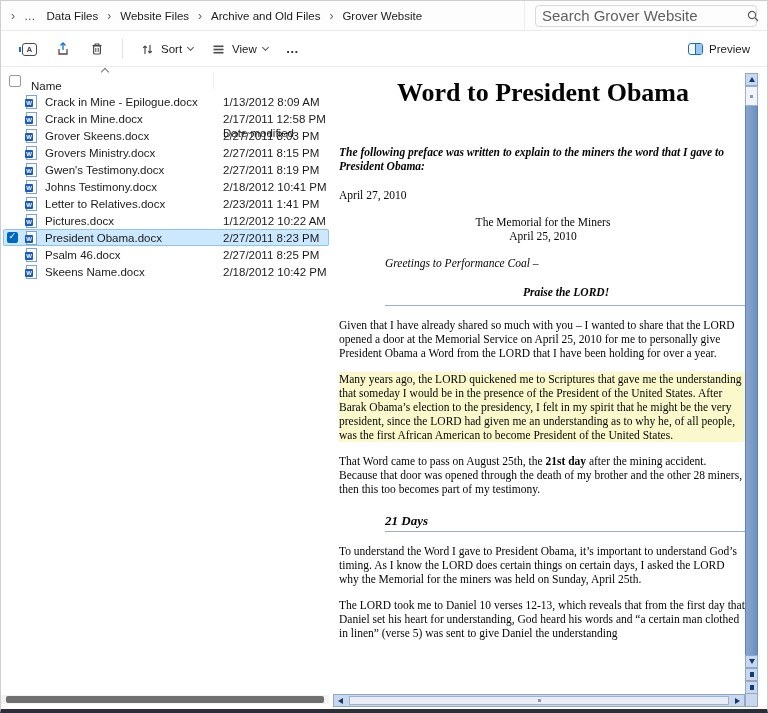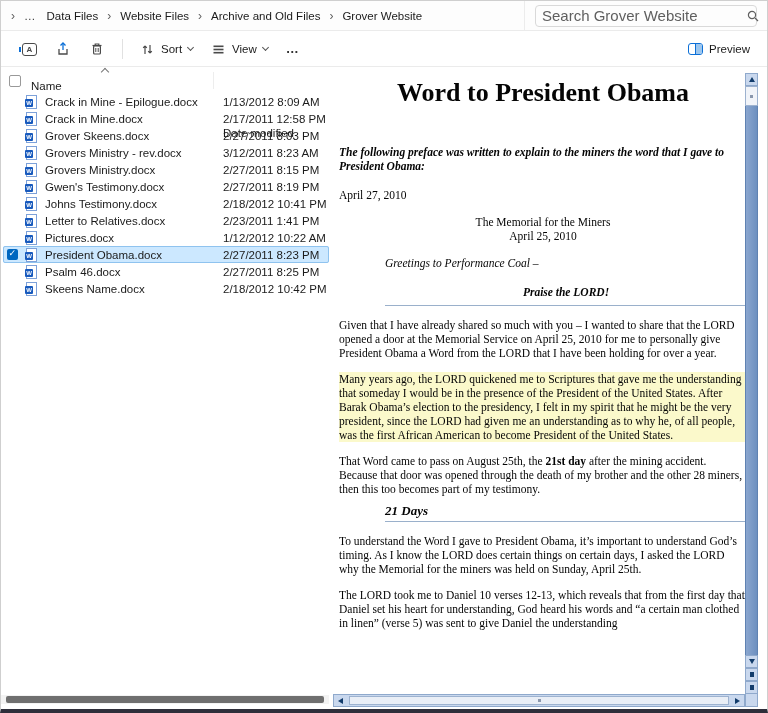--- a/index.html
+++ b/index.html
@@ -87,21 +87,21 @@
          font-family:"Liberation Serif", serif; font-size:11.5px; line-height:14px; color:#050505; }
   .doc-title { font-size:26px; line-height:24px; font-weight:bold; text-align:center; margin-top:8px; }
   .preface { margin-top:40px; font-weight:bold; font-style:italic; }
   .dateline { margin-top:15px; }
   .center2 { margin-top:13px; text-align:center; }
   .ruled { margin-left:46px; border-bottom:1px solid #9ab0cb; padding-bottom:6px; margin-top:13px; }
   .greet { font-weight:normal; font-style:italic; }
   .praise { font-weight:bold; font-style:italic; text-align:center; margin-top:15px; }
   .para { margin-top:12px; }
   .hl { background:#fbf9cb; }
-  .days { margin-top:8px; padding-bottom:3px; }
+  .days { margin-top:18px; padding-bottom:3px; }
   .h2days { font-weight:bold; font-style:italic; font-size:13px; }
 
   
   .vscroll { position:absolute; top:6px; right:9px; width:13px; bottom:2px; display:flex; flex-direction:column; }
   .vs-btn { height:13px; flex:0 0 auto; background:#c9d8ee; border:1px solid #8fa9cc;
             display:flex; align-items:center; justify-content:center; }
   .tri-up { width:0; height:0; border-left:3.5px solid transparent; border-right:3.5px solid transparent;
             border-bottom:5px solid #123c6b; }
   .tri-down { width:0; height:0; border-left:3.5px solid transparent; border-right:3.5px solid transparent;
               border-top:5px solid #123c6b; }
@@ -227,26 +227,20 @@
       <span class="row-date">2/17/2011 12:58 PM</span>
     </div>
 
     <div class="row">
       <span class="row-check"></span>
       <span class="docicon"></span>
       <span class="row-name">Grover Skeens.docx</span>
       <span class="row-date">2/27/2011 8:03 PM</span>
     </div>
 
-    <div class="row">
-      <span class="row-check"></span>
-      <span class="docicon"></span>
-      <span class="row-name">Grovers Ministry - rev.docx</span>
-      <span class="row-date">3/12/2011 8:23 AM</span>
-    </div>
 
     <div class="row">
       <span class="row-check"></span>
       <span class="docicon"></span>
       <span class="row-name">Grovers Ministry.docx</span>
       <span class="row-date">2/27/2011 8:15 PM</span>
     </div>
 
     <div class="row">
       <span class="row-check"></span>

